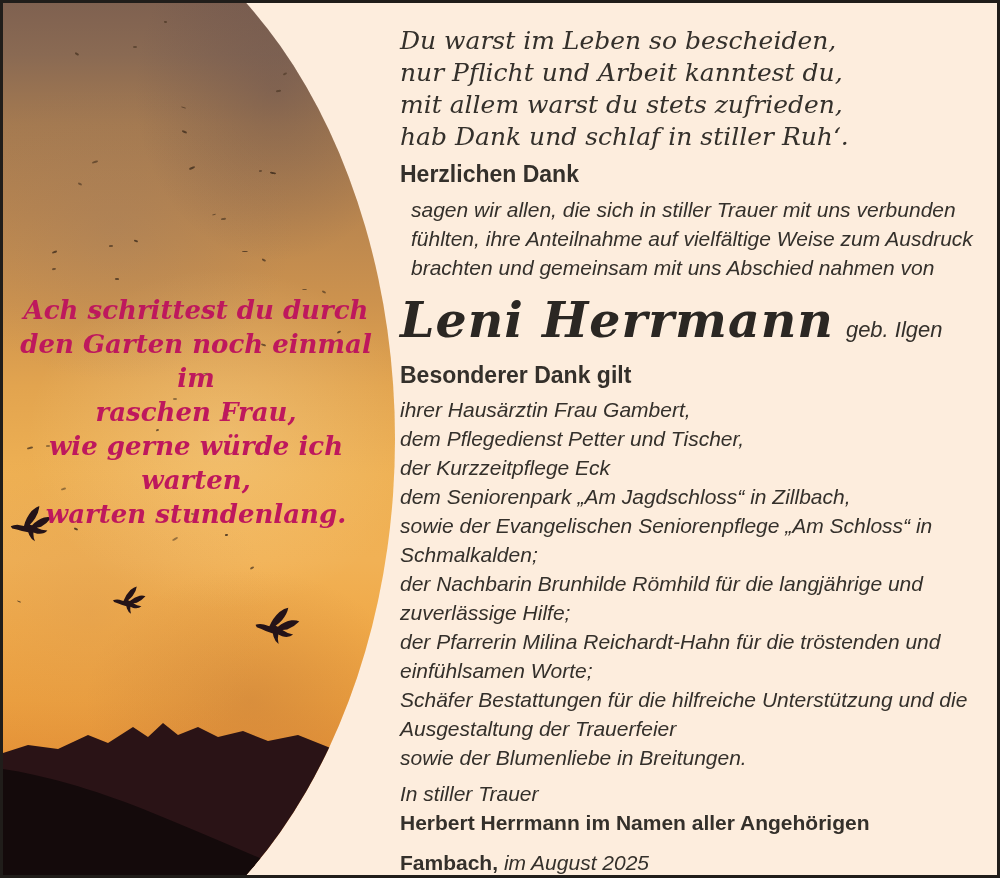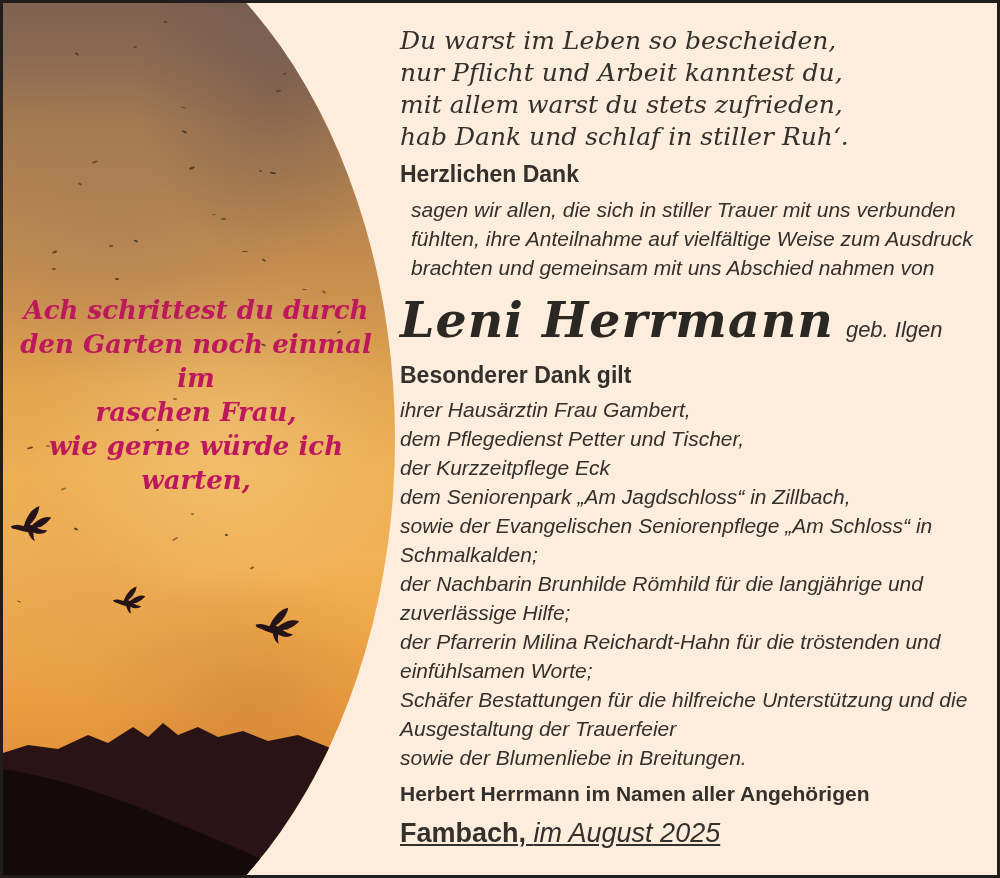--- a/index.html
+++ b/index.html
@@ -59,21 +59,21 @@
     font-family:"DejaVu Serif",serif;font-style:italic;font-weight:bold;
     font-size:49px;line-height:60px;letter-spacing:1px;color:#2b2723;
     white-space:nowrap;
   }
   .maiden{font-style:italic;font-size:22px;}
   .special-head{margin-top:12px;font-weight:bold;font-size:23px;line-height:27px;}
   .list{margin-top:6px;font-style:italic;font-size:21px;line-height:29px;}
   .closing{margin-top:7px;font-size:21px;line-height:29px;}
   .closing .mourning{font-style:italic;}
   .closing .family{font-weight:bold;}
-  .dateline{margin-top:12px;font-size:27px;line-height:27px;text-decoration:underline;}
+  .dateline{margin-top:12px;font-size:21px;line-height:27px;}
   .dateline .place{font-weight:bold;}
   .dateline .date{font-style:italic;}
 </style>
 </head>
 <body>
 
 <div class="ad">
 
   <div class="photo">
     <div class="sky"></div>
@@ -138,20 +138,21 @@
       <path fill="#2a1316" d="M0 88 L25 80 L55 84 L85 70 L105 78 L130 62 L145 72 L160 58 L175 70 L195 62 L215 72 L240 66 L265 76 L295 70 L330 84 L360 96 L400 120 L400 210 L0 210 Z"></path>
       <path fill="#140a0b" d="M0 104 C40 110 90 124 140 144 C190 164 240 186 292 208 L292 210 L0 210 Z"></path>
     </svg>
 
     <div class="photo-poem">
       <div>
           <div>Ach schrittest du durch</div>
           <div>den Garten noch einmal im</div>
           <div>raschen Frau,</div>
           <div>wie gerne würde ich warten,</div>
+          <div>warten stundenlang.</div>
         </div>
     </div>
   </div>
 
   <div class="col">
 
     <div class="opening-poem">
       <div>
           <div>Du warst im Leben so bescheiden,</div>
           <div>nur Pflicht und Arbeit kanntest du,</div>
@@ -178,20 +179,21 @@
           <div>dem Seniorenpark „Am Jagdschloss“ in Zillbach,</div>
           <div>sowie der Evangelischen Seniorenpflege „Am Schloss“ in Schmalkalden;</div>
           <div>der Nachbarin Brunhilde Römhild für die langjährige und zuverlässige Hilfe;</div>
           <div>der Pfarrerin Milina Reichardt-Hahn für die tröstenden und einfühlsamen Worte;</div>
           <div>Schäfer Bestattungen für die hilfreiche Unterstützung und die Ausgestaltung der Trauerfeier</div>
           <div>sowie der Blumenliebe in Breitungen.</div>
         </div>
     </div>
 
     <div class="closing">
+      <div class="mourning">In stiller Trauer</div>
       <div class="family">Herbert Herrmann im Namen aller Angehörigen</div>
     </div>
 
     <div class="dateline">
       <span class="place">Fambach,</span>
       <span class="date">im August 2025</span>
     </div>
 
   </div>
 </div>

